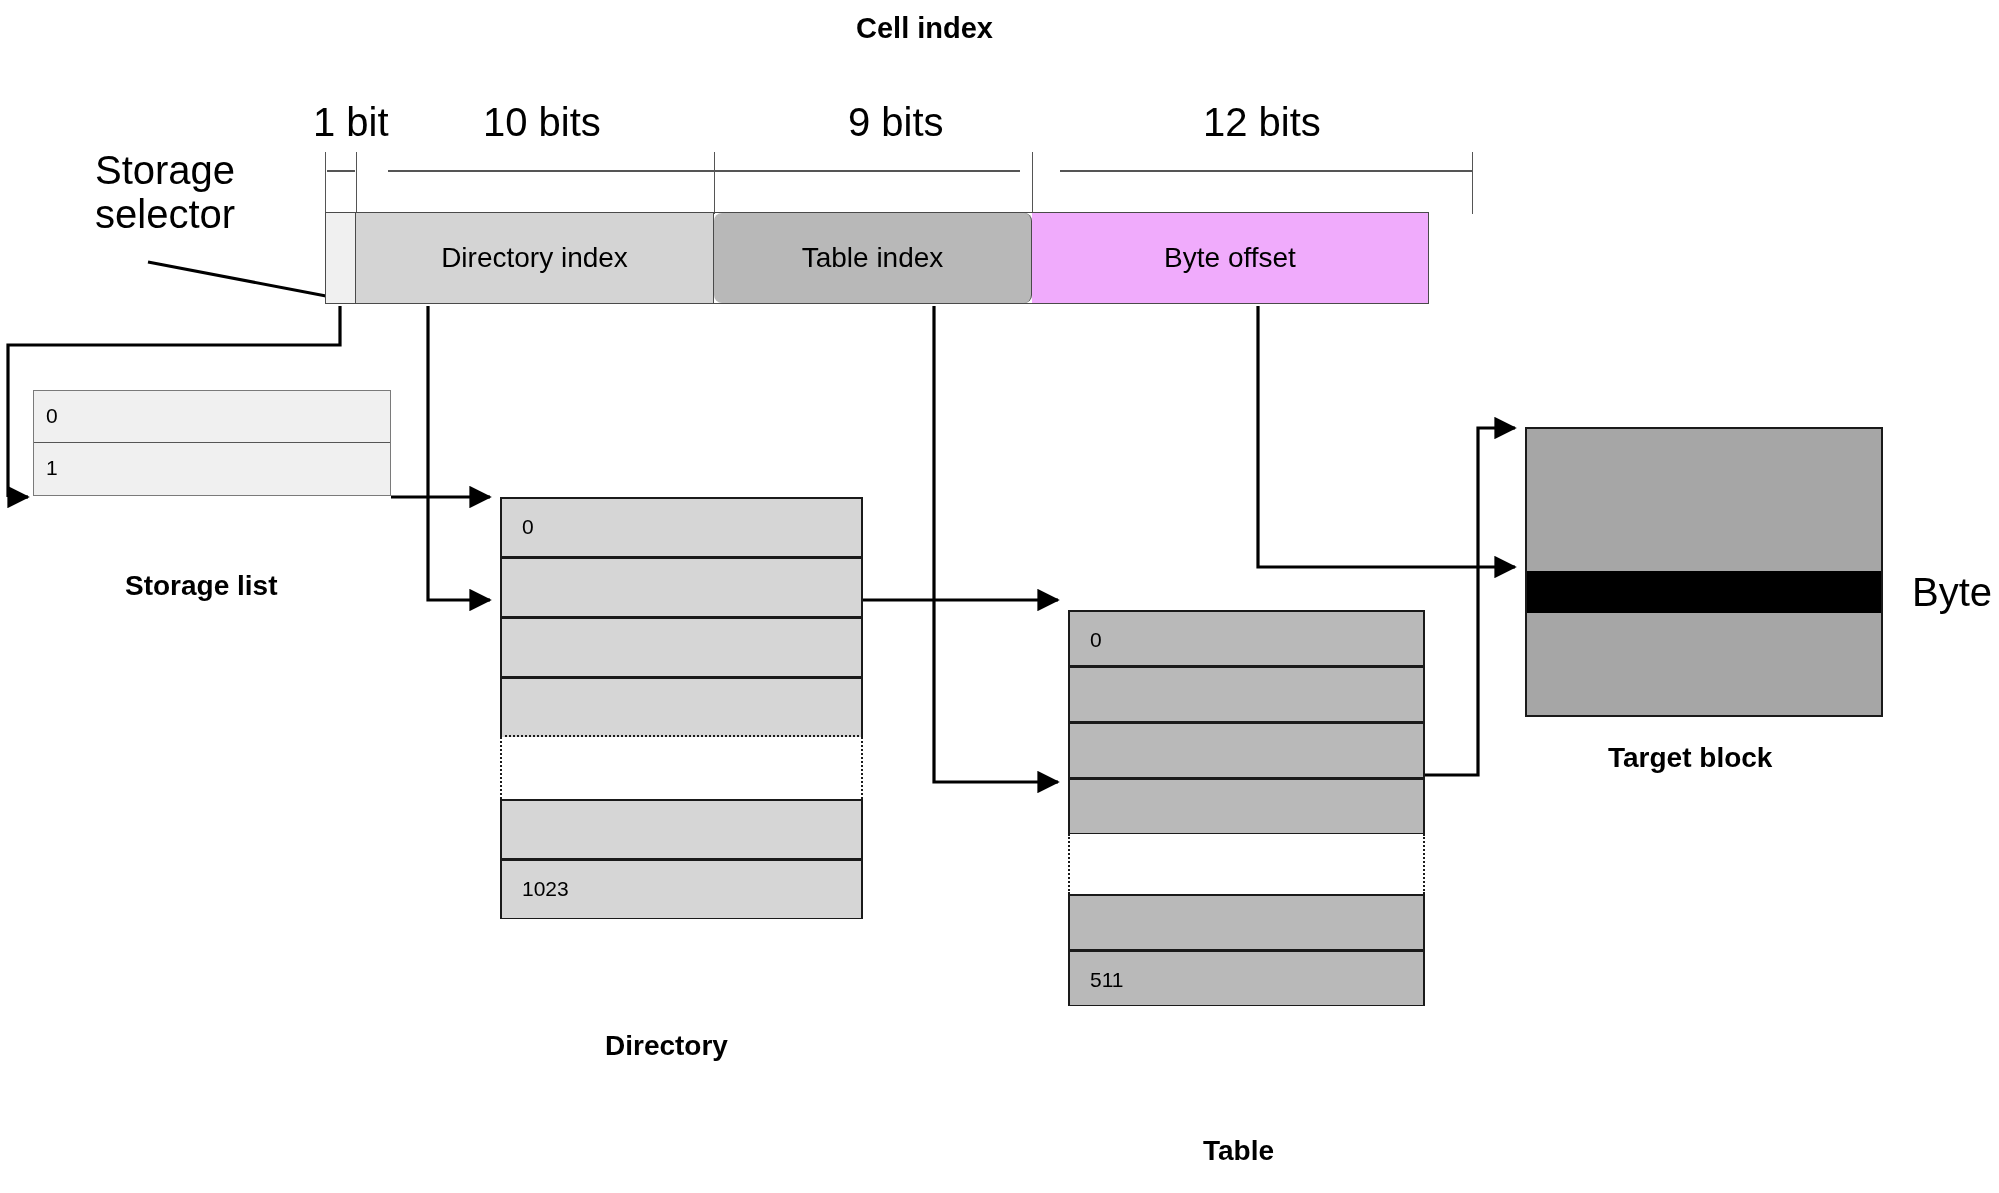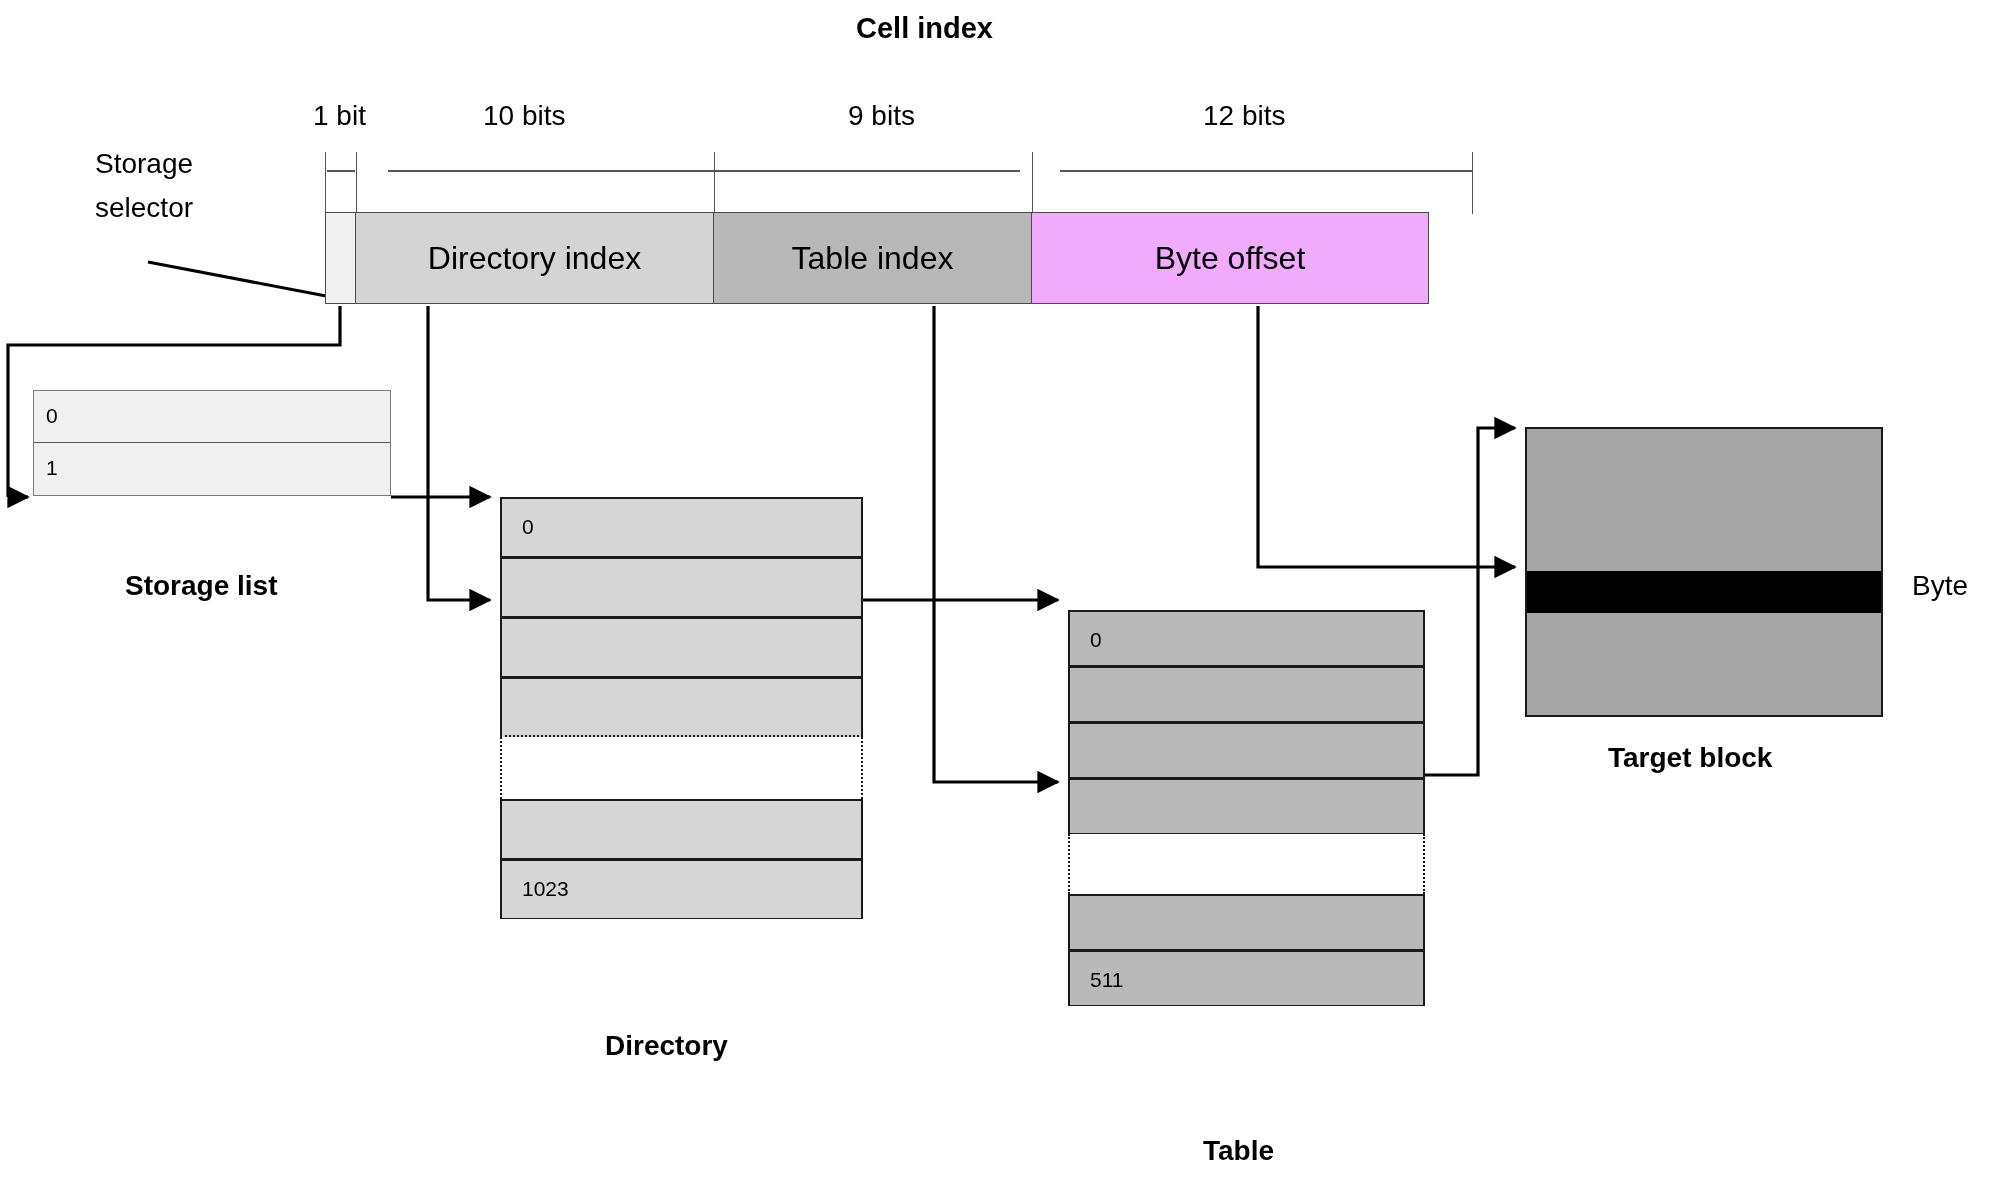--- a/index.html
+++ b/index.html
@@ -29,47 +29,47 @@
   }
   .title-bold {
     font-size: 29px;
     font-weight: bold;
   }
   .cap-bold {
     font-size: 28px;
     font-weight: bold;
   }
   .plain {
-    font-size: 28px;
+    font-size: 40px;
     font-weight: normal;
   }
 
   
   #cellbar {
     position: absolute;
     left: 325px;
     top: 212px;
     height: 92px;
     display: flex;
     border: 1.5px solid #4a4a4a;
     box-sizing: border-box;
   }
   #cellbar .seg {
     box-sizing: border-box;
     display: flex;
     align-items: center;
     justify-content: center;
-    font-size: 32px;
+    font-size: 28px;
     color: #000;
     border-right: 1.5px solid #4a4a4a;
   }
   #cellbar .seg:last-child { border-right: none; }
   .seg-sel   { width: 30px;  background: #f0f0f0; }
   .seg-dir   { width: 358px; background: #d4d4d4; }
-  .seg-tbl   { width: 318px; background: #b8b8b8; }
+  .seg-tbl   { width: 318px; background: #b8b8b8; border-radius: 8px; }
   .seg-byte  { width: 396px; background: #f0abfc; }
 
   
   .vtick {
     position: absolute;
     width: 0;
     border-left: 1.2px solid #555;
   }
   .hrule {
     position: absolute;

